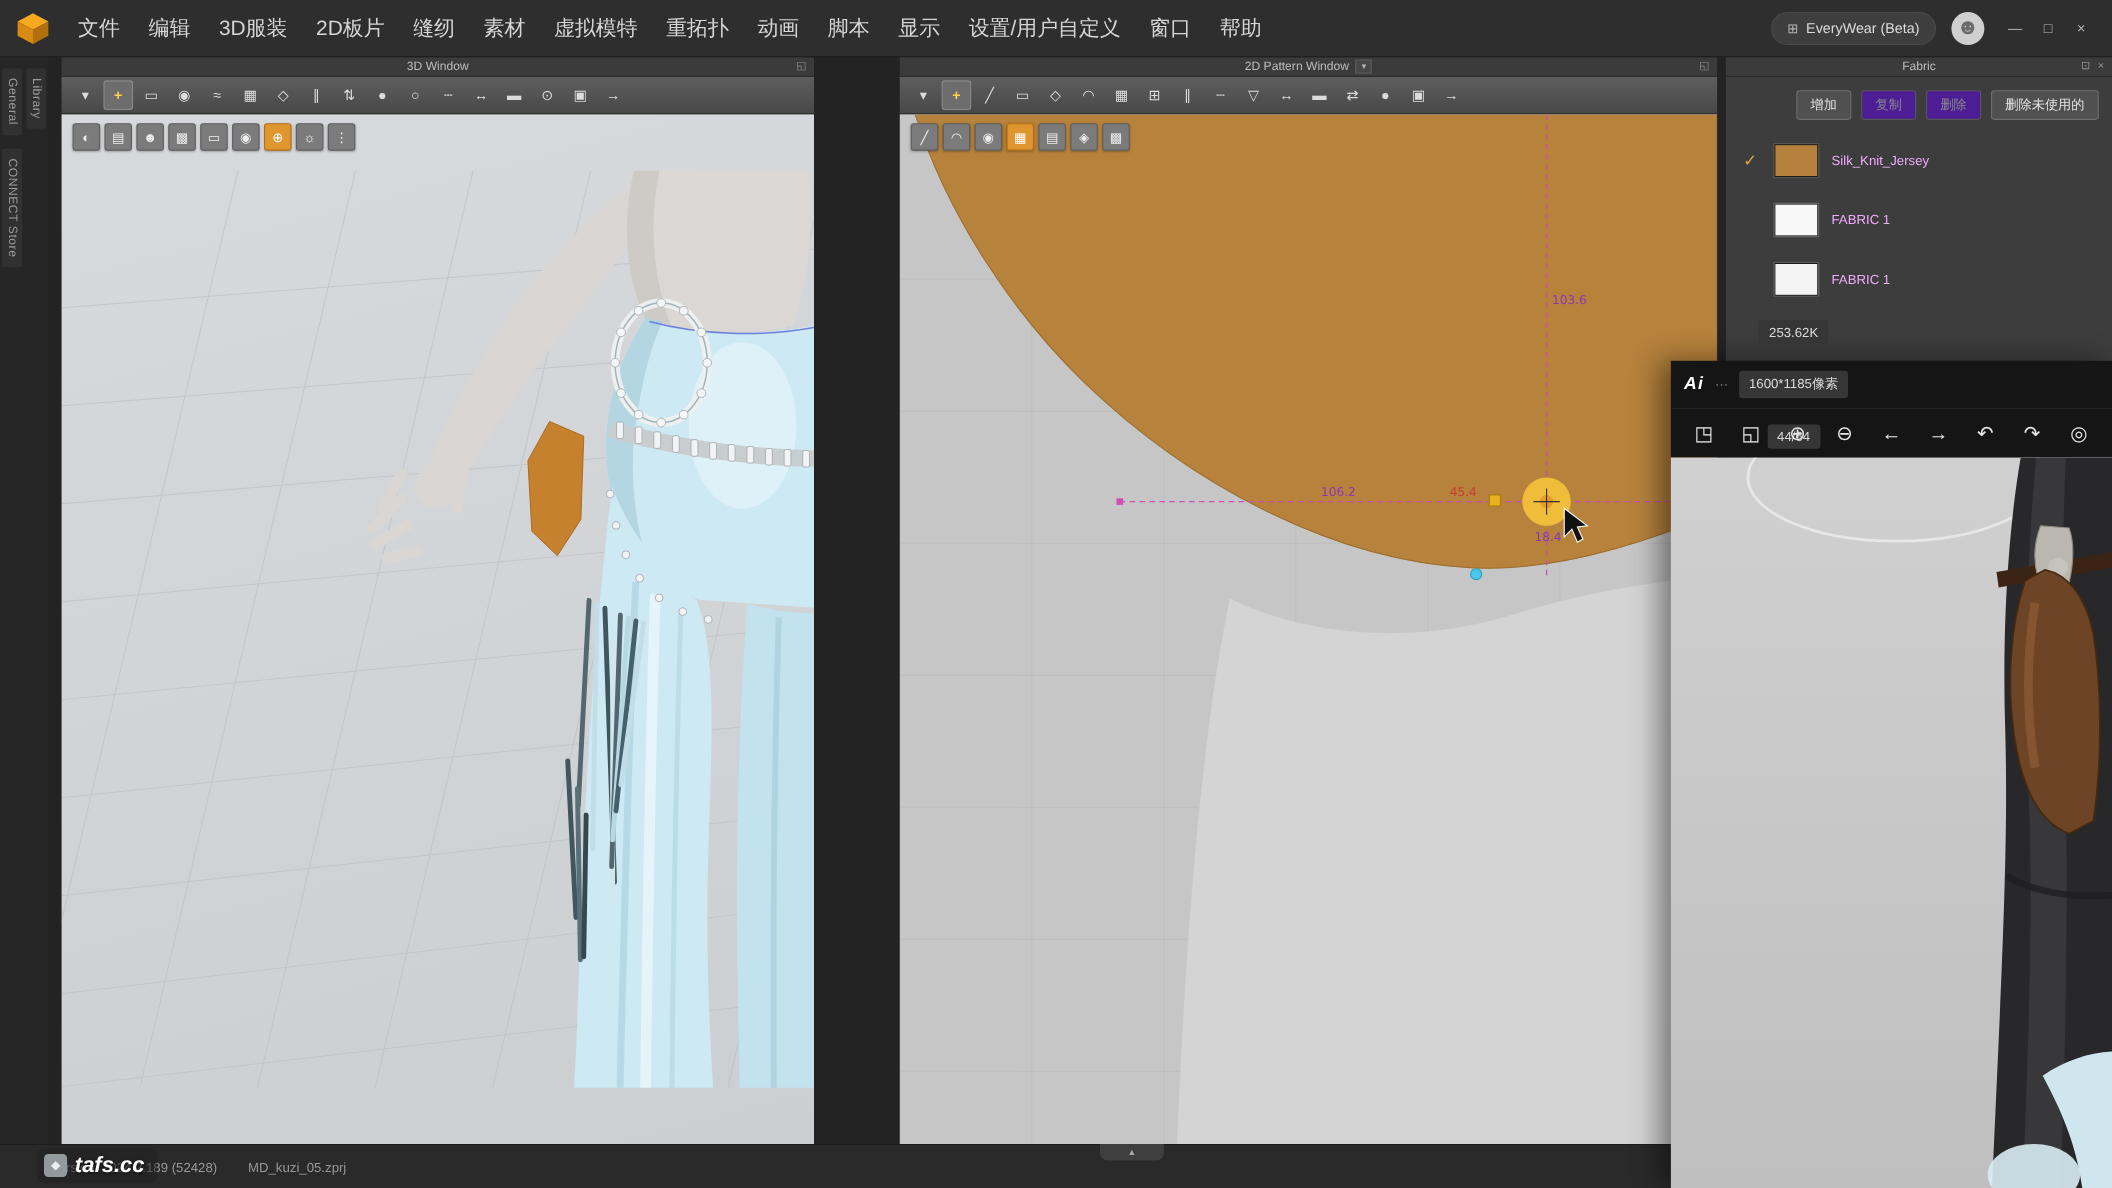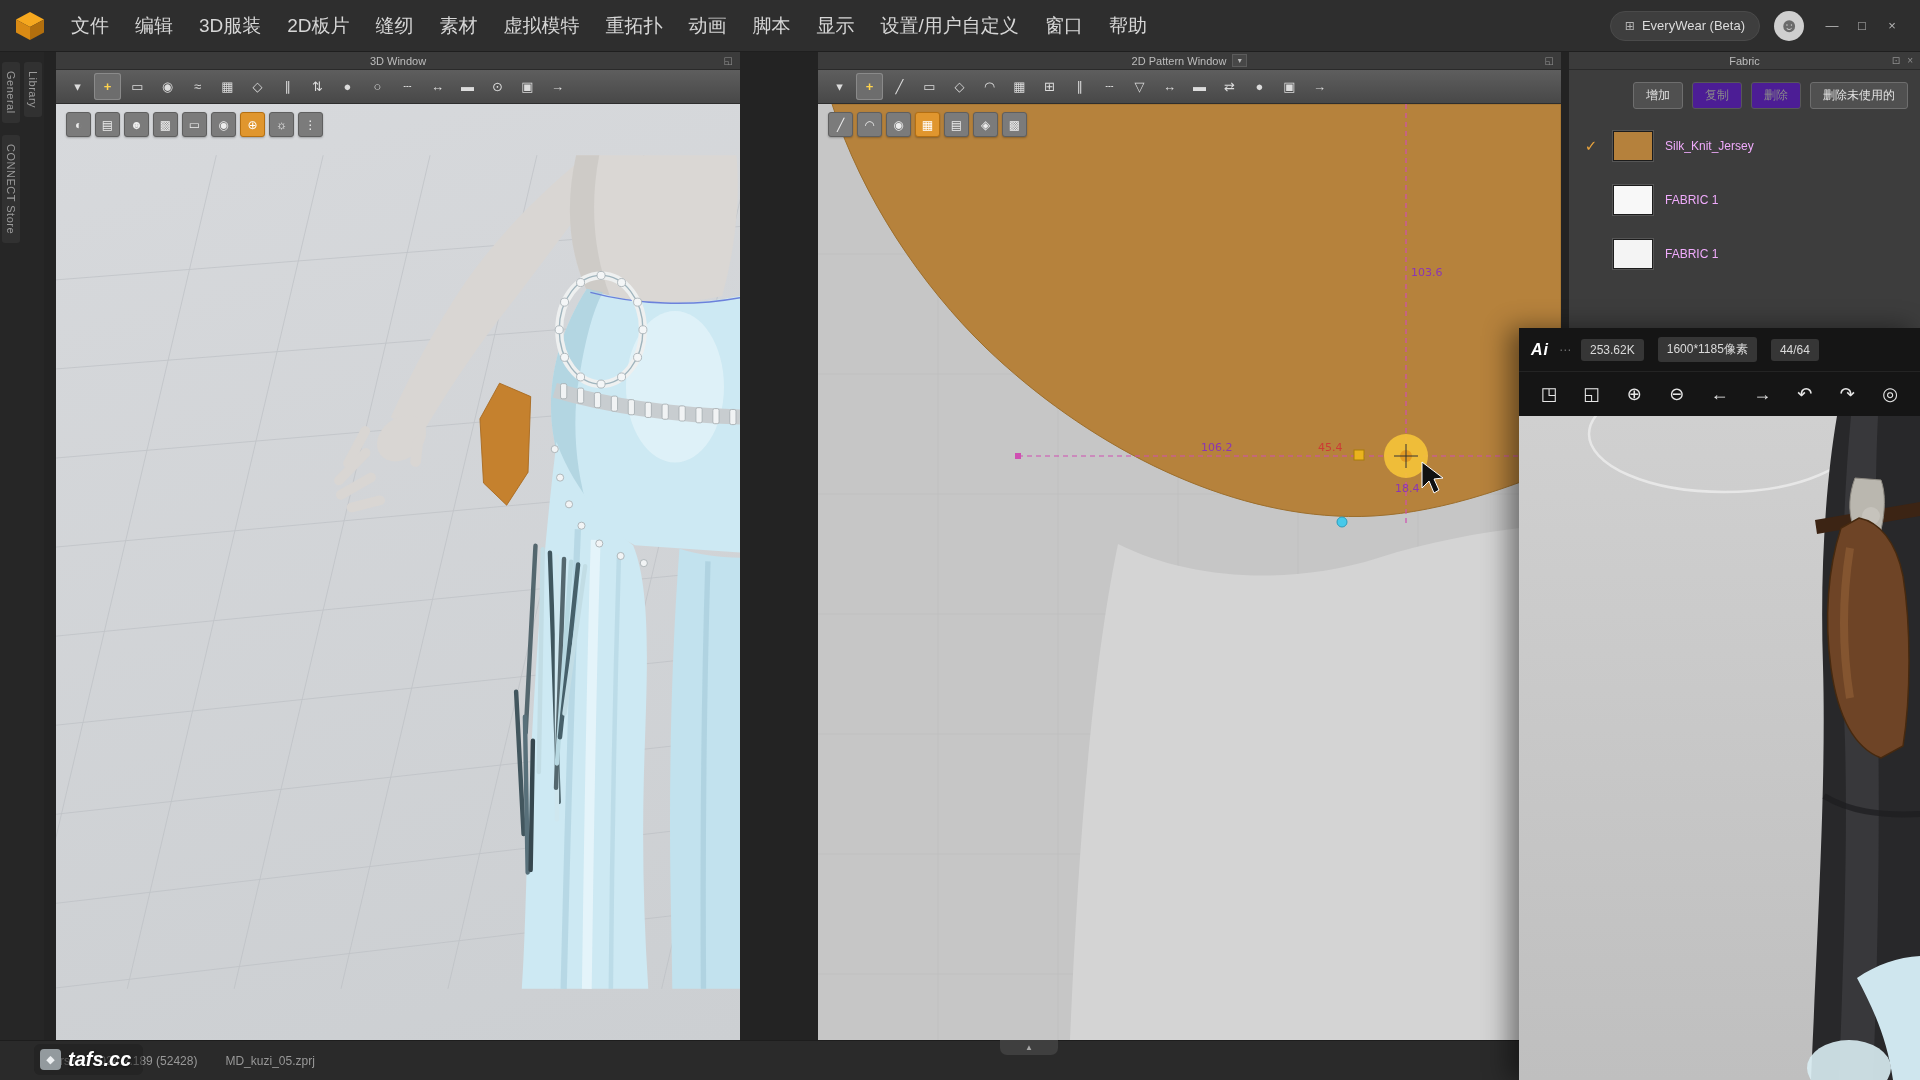--- a/index.html
+++ b/index.html
@@ -469,21 +469,21 @@
         <span class="fswatch" style="background: rgb(244, 244, 244);"></span>
         <span class="fname">FABRIC 1</span>
       </div>
     </div>
 </div>
 
 <div class="viewerOverlay">
   <div class="vbar1">
     <span class="vlogo">Ai</span>
     <span class="vdots">⋯</span>
-    <span style="display:flex;gap:14px;align-items:center;">
+    <span style="display:flex;gap:24px;align-items:center;flex-direction:column;">
         <span class="vbadge">253.62K</span>
         <span class="vbadge">1600*1185像素</span>
         <span class="vbadge">44/64</span>
       </span>
   </div>
   <div class="vbar2">
       <span class="vicon">◳</span>
       <span class="vicon">◱</span>
       <span class="vicon">⊕</span>
       <span class="vicon">⊖</span>

